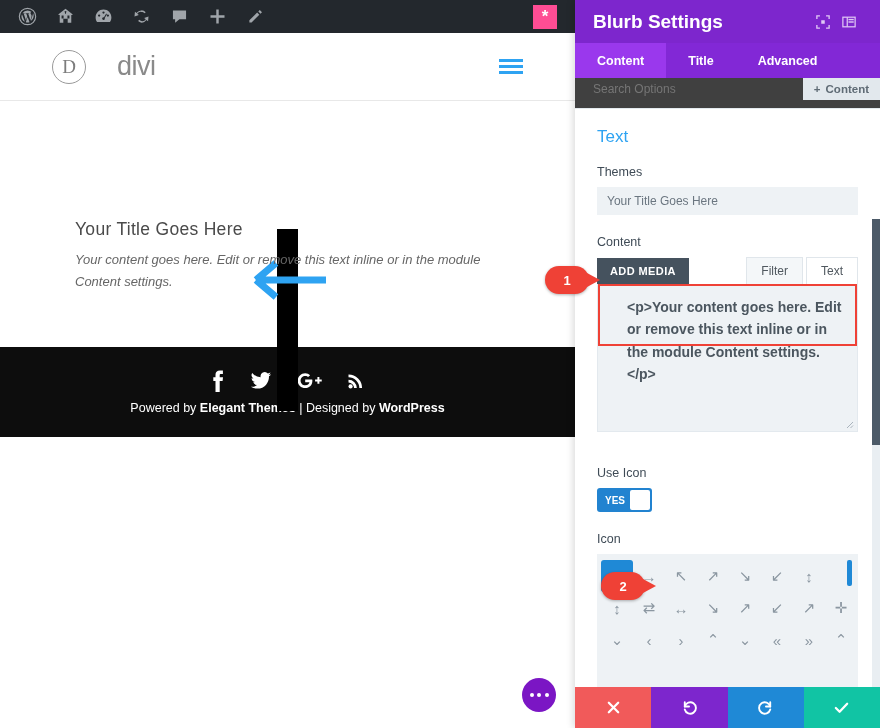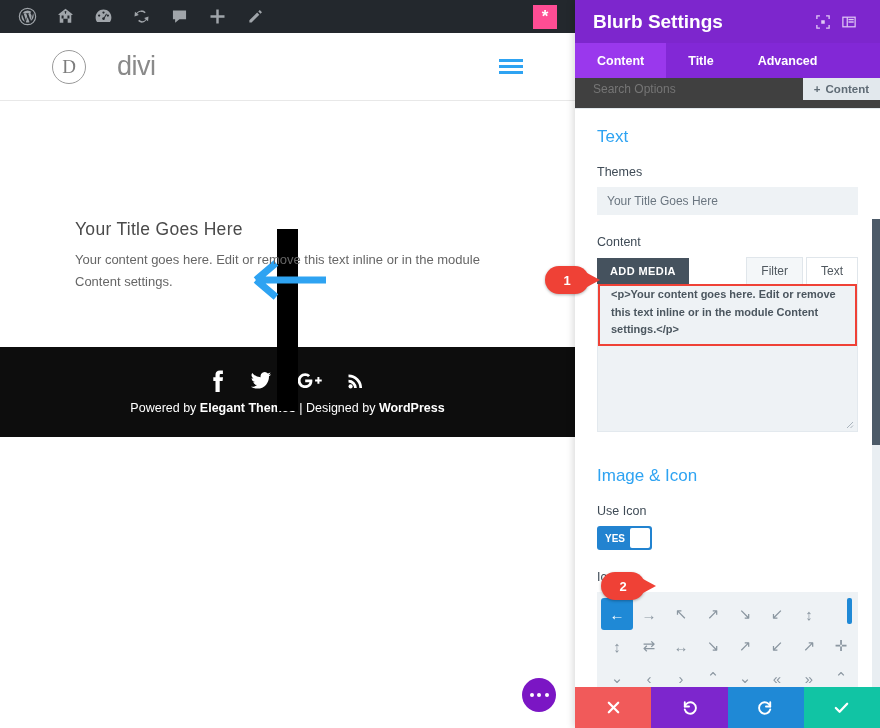--- a/index.html
+++ b/index.html
@@ -48,21 +48,21 @@
   .hamburger span { display:block; width:24px; height:3px; background:#2ea3f2; }
 
   .preview-body { position:relative; background:#fff; height:246px; }
   .blurb {
     position:absolute; left:75px; top:118px; width:420px;
   }
   .blurb-title {
     font-size:17.5px; color:#4a4a4a; font-weight:400; letter-spacing:.3px;
     margin-bottom:9px;
   }
-  .blurb-text { font-size:13px; color:#666; line-height:1.7; }
+  .blurb-text { font-size:13px; color:#666; line-height:1.7;font-style:italic; }
 
   
   .icon-bar {
     position:absolute; left:277px; top:128px; width:21px; height:182px;
     background:#000;
   }
   .big-arrow {
     position:absolute; left:252px; top:156px; width:74px; height:46px;
   }
 
@@ -146,22 +146,23 @@
 
   .editor-area {
     background:#eef2f5; height:148px; position:relative; border:1px solid #e3e9ee;
     border-top:0;
   }
   .editor-hl {
     position:absolute; left:0; top:0; right:0; height:62px;
     border:2px solid #ef4136; background:transparent; pointer-events:none;
   }
   .editor-text {
-    padding:2px 13px; font-size:11px; color:#4b565f; line-height:1.6;
+    padding:12px 13px; font-size:14px; color:#4b565f; line-height:1.6;
     font-weight:700;
+    margin-left:16px;
   }
   .resize-grip {
     position:absolute; right:3px; bottom:2px; width:10px; height:10px;
     color:#aab4bd; font-size:10px; line-height:10px;
   }
 
   .sec-gap { height:34px; }
 
   .toggle-yes {
     display:inline-flex; align-items:center; background:#2283d0;
@@ -387,21 +388,20 @@
           <div class="editor-hl"></div>
           <div class="resize-grip">
             <svg width="10" height="10" viewBox="0 0 10 10" stroke="currentColor" stroke-width="1" fill="none">
                 <path d="M9 3L3 9M9 6.5L6.5 9"></path>
               </svg>
           </div>
         </div>
 
         <div class="sec-gap"></div>
 
-        <div class="sec-title">Image &amp; Icon</div>
 
         <div class="fld-label">Use Icon</div>
         <div class="toggle-yes">
           <span class="lbl">YES</span>
           <span class="knob"></span>
         </div>
 
         <div class="fld-gap"></div>
 
         <div class="fld-label">Icon</div>

